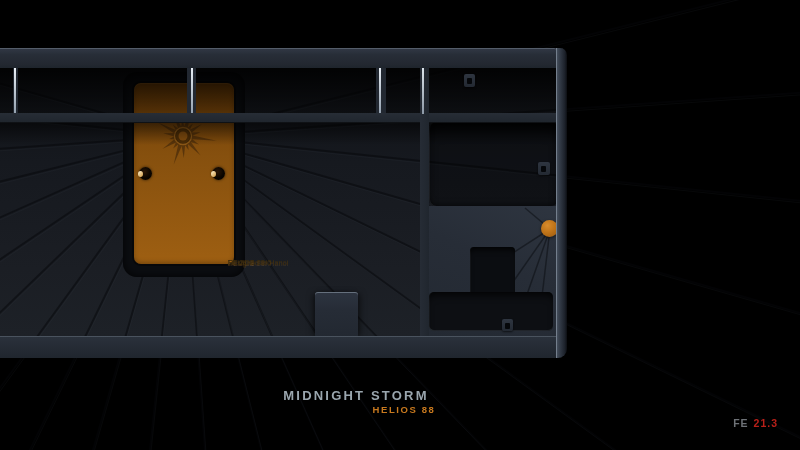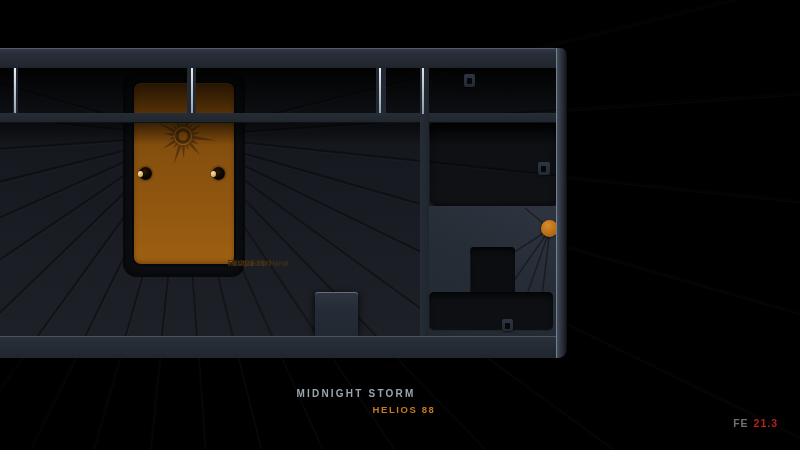--- a/index.html
+++ b/index.html
@@ -75,21 +75,21 @@
     background:linear-gradient(180deg,#2d3440 0%,#262c36 40%,#222831 100%);
     box-shadow:inset 0 1px 0 rgba(210,225,240,.35),4px 0 6px -2px rgba(0,0,0,.55),-4px 0 6px -2px rgba(0,0,0,.55);}
   .bottom-bar{left:0;top:336px;width:564px;height:22px;border-radius:0 0 9px 0;
     background:linear-gradient(180deg,#2b323c 0%,#262c36 40%,#20262e 100%);
     box-shadow:inset 0 1px 0 rgba(200,215,230,.2);}
   .bevel{left:556px;top:48px;width:11px;height:310px;border-radius:0 7px 9px 0;
     background:linear-gradient(90deg,#4a5462 0%,#333b47 35%,#1c212a 80%,#0c0e12 100%);
     box-shadow:inset 1px 0 0 rgba(200,215,230,.35);}
 
   
-  .caption-colorway{left:0;top:388px;width:712px;text-align:center;font-size:10px;font-weight:bold;
+  .caption-colorway{left:0;top:388px;width:712px;text-align:center;font-size:13px;font-weight:bold;
     letter-spacing:2.2px;color:#9aa6ae;}
   .caption-model{left:4px;top:404px;width:800px;text-align:center;font-size:9.5px;font-weight:bold;
     letter-spacing:1.6px;color:#c8791e;}
   .watermark{right:22px;top:417px;font-size:10.5px;font-weight:bold;letter-spacing:1px;white-space:nowrap;}
   .watermark .brand{position:static;color:#6e7277;}
   .watermark .version{position:static;color:#b92019;margin-left:5px;margin-top:35px;}
 </style>
 </head>
 <body>
 

